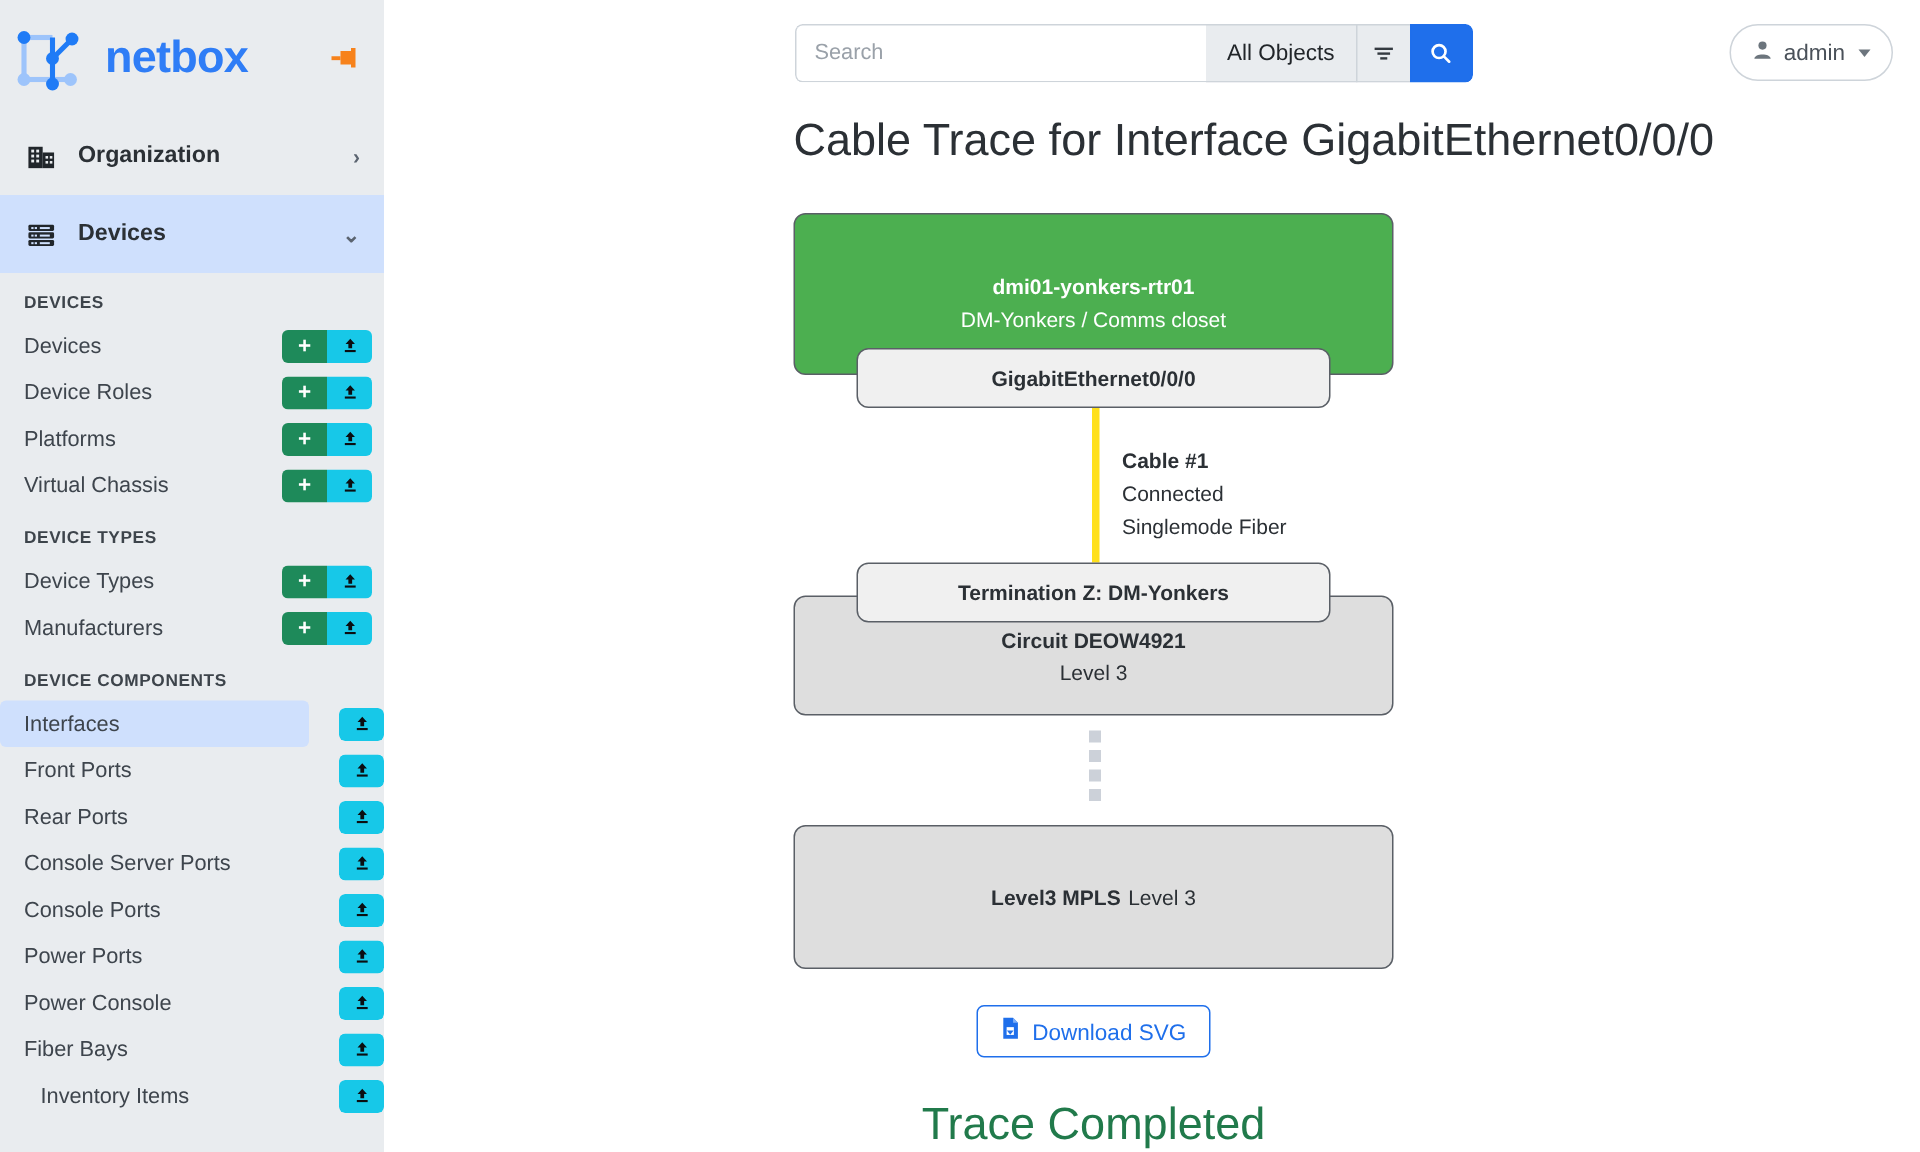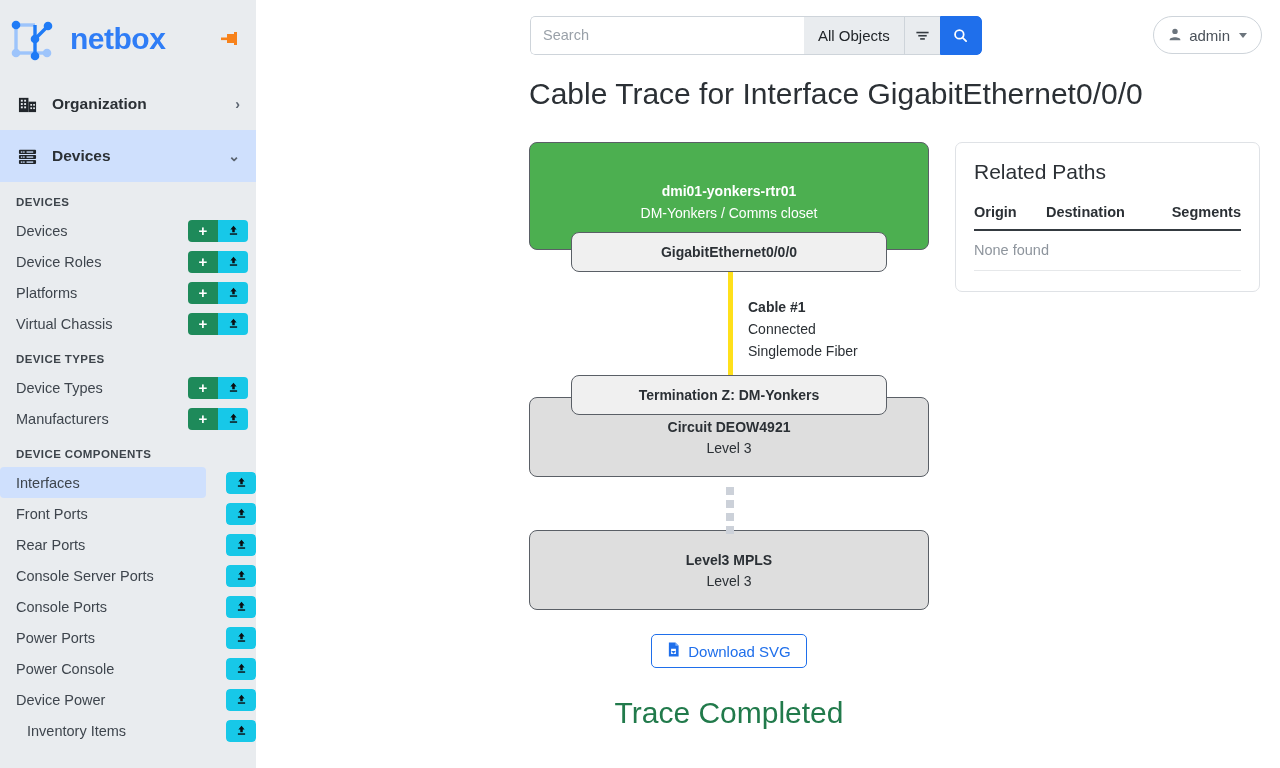--- a/index.html
+++ b/index.html
@@ -143,22 +143,22 @@
   }
   .node.circuit {
     background: #dedede; color: #2b3035;
     height: 80px; display: flex; flex-direction: column;
     align-items: center; justify-content: center; gap: 5px;
     position: relative; z-index: 1;
   }
   .node.circuit .c1 { font-weight: 700; font-size: 14px; }
   .node.circuit .c2 { font-size: 14px; }
   .node.provnet {
-    background: #dedede; color: #2b3035; height: 80px;
-    display: flex; flex-direction: column; align-items: center; justify-content: center; gap: 5px;
+    background: #dedede; color: #2b3035; height: 96px;
+    display: flex; flex-direction: row; align-items: center; justify-content: center; gap: 5px; margin-top: 20px;
   }
   .node.provnet .c1 { font-weight: 700; font-size: 14px; }
   .node.provnet .c2 { font-size: 14px; }
 
   .iface-wrap { margin-top: -18px; position: relative; z-index: 2; }
 
   .cable-zone { position: relative; height: 103px; }
   .cable-line {
     position: absolute; left: 199px; top: 0; width: 5px; height: 103px;
     background: #ffe01b;
@@ -434,21 +434,21 @@
       <span class="btns" style="right:-50px;">
         <span class="b imp solo">
             <svg viewBox="0 0 14 14" width="11" height="11" fill="#0b0e11">
               <path d="M7 1 L11 5.6 L8.6 5.6 L8.6 9.2 L5.4 9.2 L5.4 5.6 L3 5.6 Z"></path>
               <rect x="2.4" y="10.6" width="9.2" height="1.8"></rect>
             </svg>
           </span>
       </span>
     </div>
     <div class="nav-item" style="margin-right:50px;">
-      <span class="lbl">Device Power</span>
+      <span class="lbl">Fiber Bays</span>
       <span class="btns" style="right:-50px;">
         <span class="b imp solo">
             <svg viewBox="0 0 14 14" width="11" height="11" fill="#0b0e11">
               <path d="M7 1 L11 5.6 L8.6 5.6 L8.6 9.2 L5.4 9.2 L5.4 5.6 L3 5.6 Z"></path>
               <rect x="2.4" y="10.6" width="9.2" height="1.8"></rect>
             </svg>
           </span>
       </span>
     </div>
     <div class="nav-item" style="margin-right:50px;padding-left:27px;">
@@ -554,35 +554,16 @@
                 </svg>
               </span>
               <span>Download SVG</span>
             </div>
           </div>
 
           <div class="trace-done">Trace Completed</div>
         </div>
       </div>
 
-      <div class="pathscol">
-        <div class="card">
-          <h2>Related Paths</h2>
-          <table class="paths">
-            <thead>
-              <tr>
-                <th style="width:127px">Origin</th>
-                <th style="width:214px">Destination</th>
-                <th>Segments</th>
-              </tr>
-            </thead>
-            <tbody>
-              <tr>
-                <td colspan="3">None found</td>
-              </tr>
-            </tbody>
-          </table>
-        </div>
-      </div>
 
     </div>
   </div>
 </div>
 
 </body></html>

